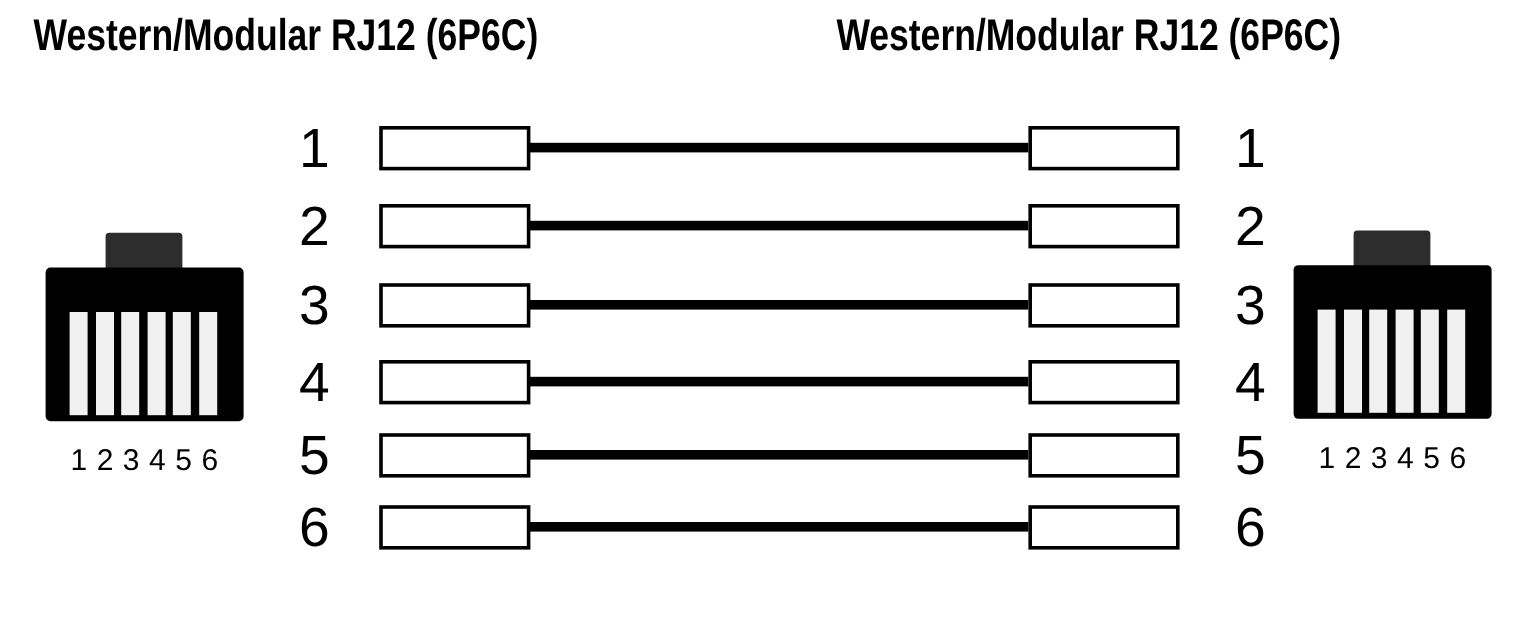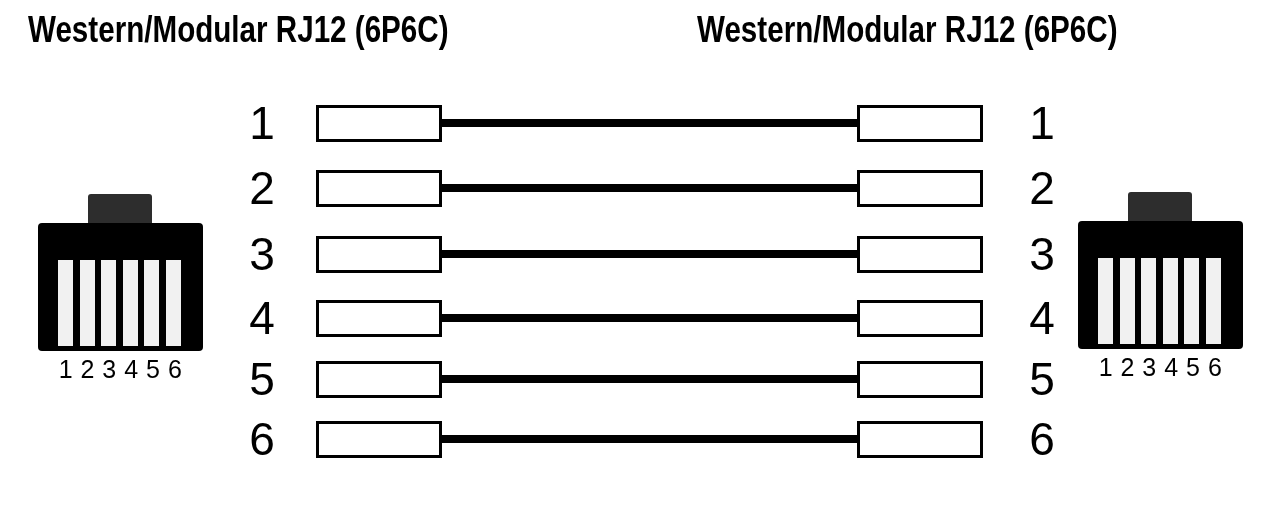--- a/index.html
+++ b/index.html
@@ -58,21 +58,21 @@
     display: flex;
     padding: 37px 0 0 20px;
     gap: 6.5px;
   }
   .pin-slot {
     width: 15px;
     height: 86px;
     background: var(--pin_slot, #f1f1f1);
   }
   .pins-label {
-    margin-top: 4px;
+    margin-top: 19px;
     width: 165px;
     text-align: center;
     font-size: 25px;
     letter-spacing: 0.5px;
     white-space: nowrap;
     color: var(--ink, #000000);
   }
 
   
   .row {

